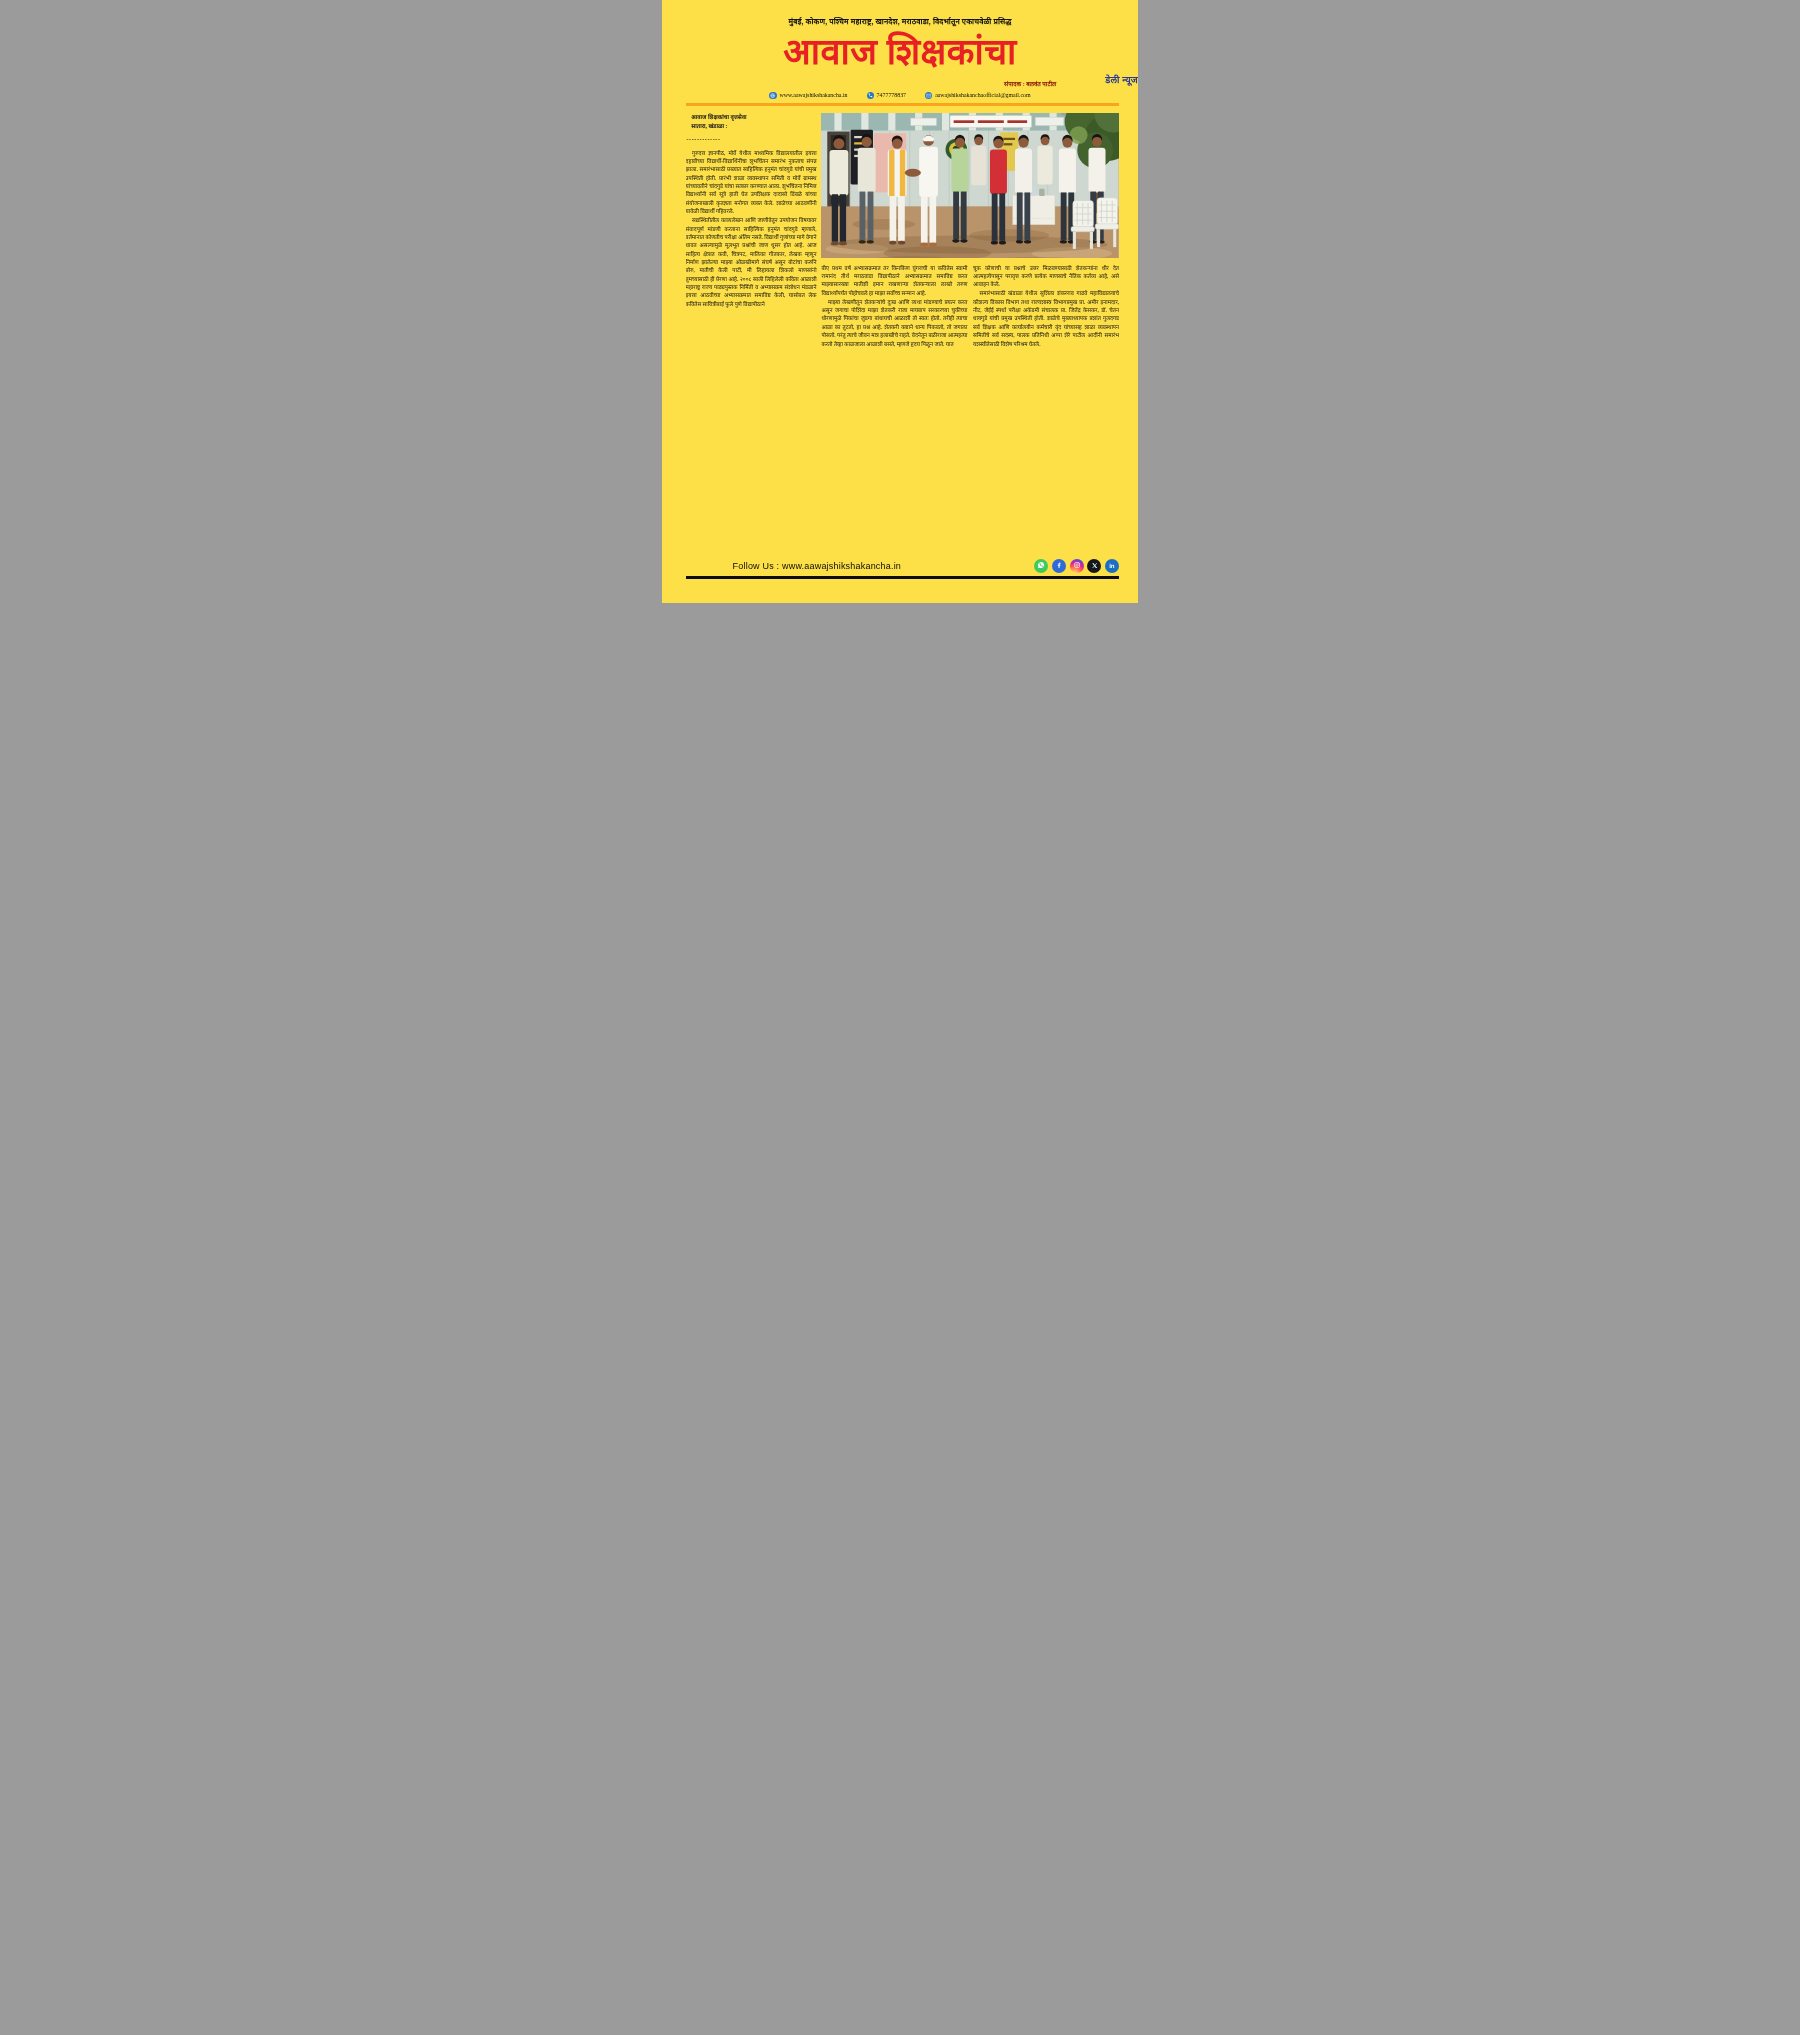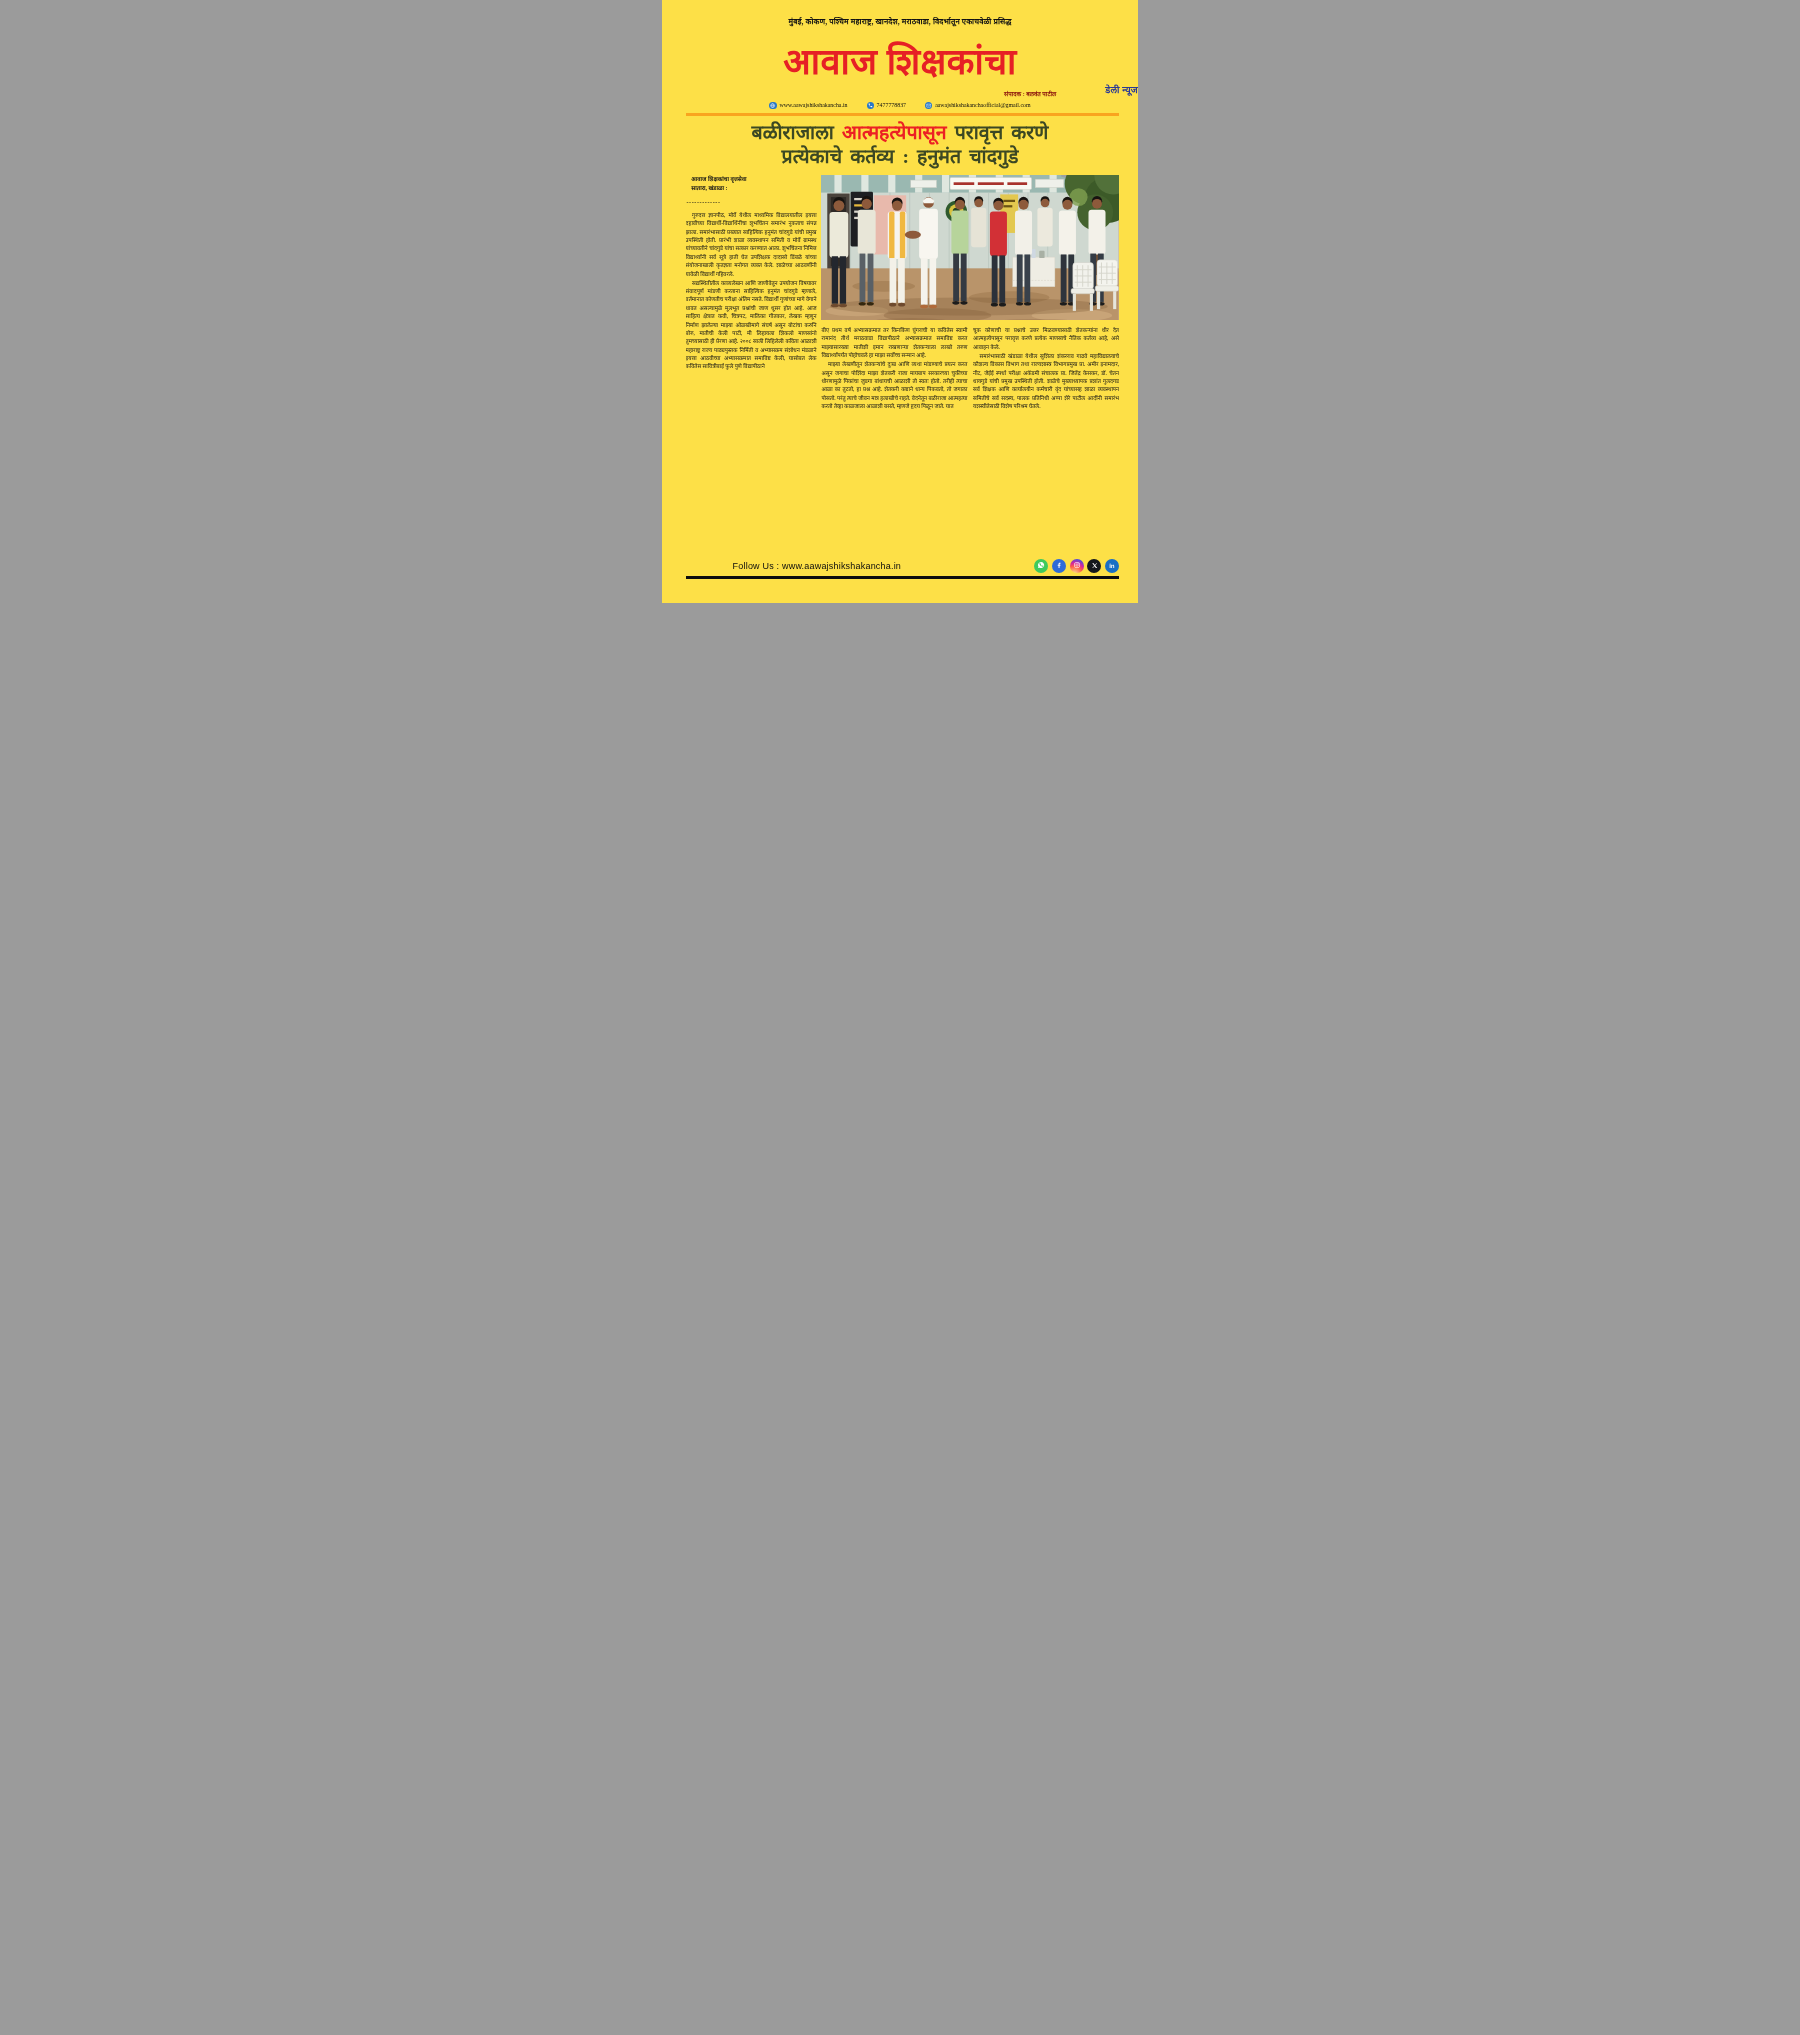--- a/index.html
+++ b/index.html
@@ -20,21 +20,21 @@
     font-weight:700;
     color:#121212;
     letter-spacing:0.1px;
   }
   .masthead{
     text-align:center;
     font-size:36px;
     line-height:1.08;
     font-weight:700;
     color:#e62025;
-    margin-top:17px;
+    margin-top:7px;
     letter-spacing:0.4px;
   }
   .editor-row{
     display:flex;
     justify-content:flex-end;
     align-items:flex-start;
     gap:49px;
     margin-top:0.8px;
   }
   .editor{
@@ -156,24 +156,20 @@
           <rect x="3" y="5" width="18" height="14" rx="1.5"></rect>
             <polyline points="3,6.5 12,13 21,6.5"></polyline>
         </svg>
       </span>
       <span>aawajshikshakanchaofficial@gmail.com</span>
     </span>
   </div>
 
   <div class="orange-bar"></div>
 
-  <div class="headline">
-    <div><span>बळीराजाला </span><span class="hl-red">आत्महत्येपासून</span><span> परावृत्त करणे</span></div>
-    <div>प्रत्येकाचे कर्तव्य :  हनुमंत चांदगुडे</div>
-  </div>
 
   <div class="article">
 
     <div class="col col1">
       <div class="dateline">
         <div>आवाज शिक्षकांचा वृत्तसेवा</div>
         <div>सातारा, खंडाळा :</div>
       </div>
       <div class="dateline-sep">-------------</div>
       <p class="indent">गुरुदत्त ज्ञानपीठ, मोर्वे येथील माध्यमिक विद्यालयातील इयत्ता दहावीच्या विद्यार्थी-विद्यार्थिनींचा शुभचिंतन समारंभ नुकताच संपन्न झाला. समारंभासाठी प्रख्यात साहित्यिक हनुमंत चांदगुडे यांची प्रमुख उपस्थिती होती. प्रारंभी शाळा व्यवस्थापन समिती व मोर्वे ग्रामस्थ यांच्यावतीने चांदगुडे यांचा सत्कार करण्यात आला. शुभचिंतना निमित्त विद्यार्थ्यांनी सर्व सूत्रे हाती घेत उपशिक्षक दादासो डिंबळे यांच्या संयोजनाखाली कृतज्ञता मनोगत व्यक्त केले. शाळेच्या आठवणींनी यावेळी विद्यार्थी गहिवरले.</p>

